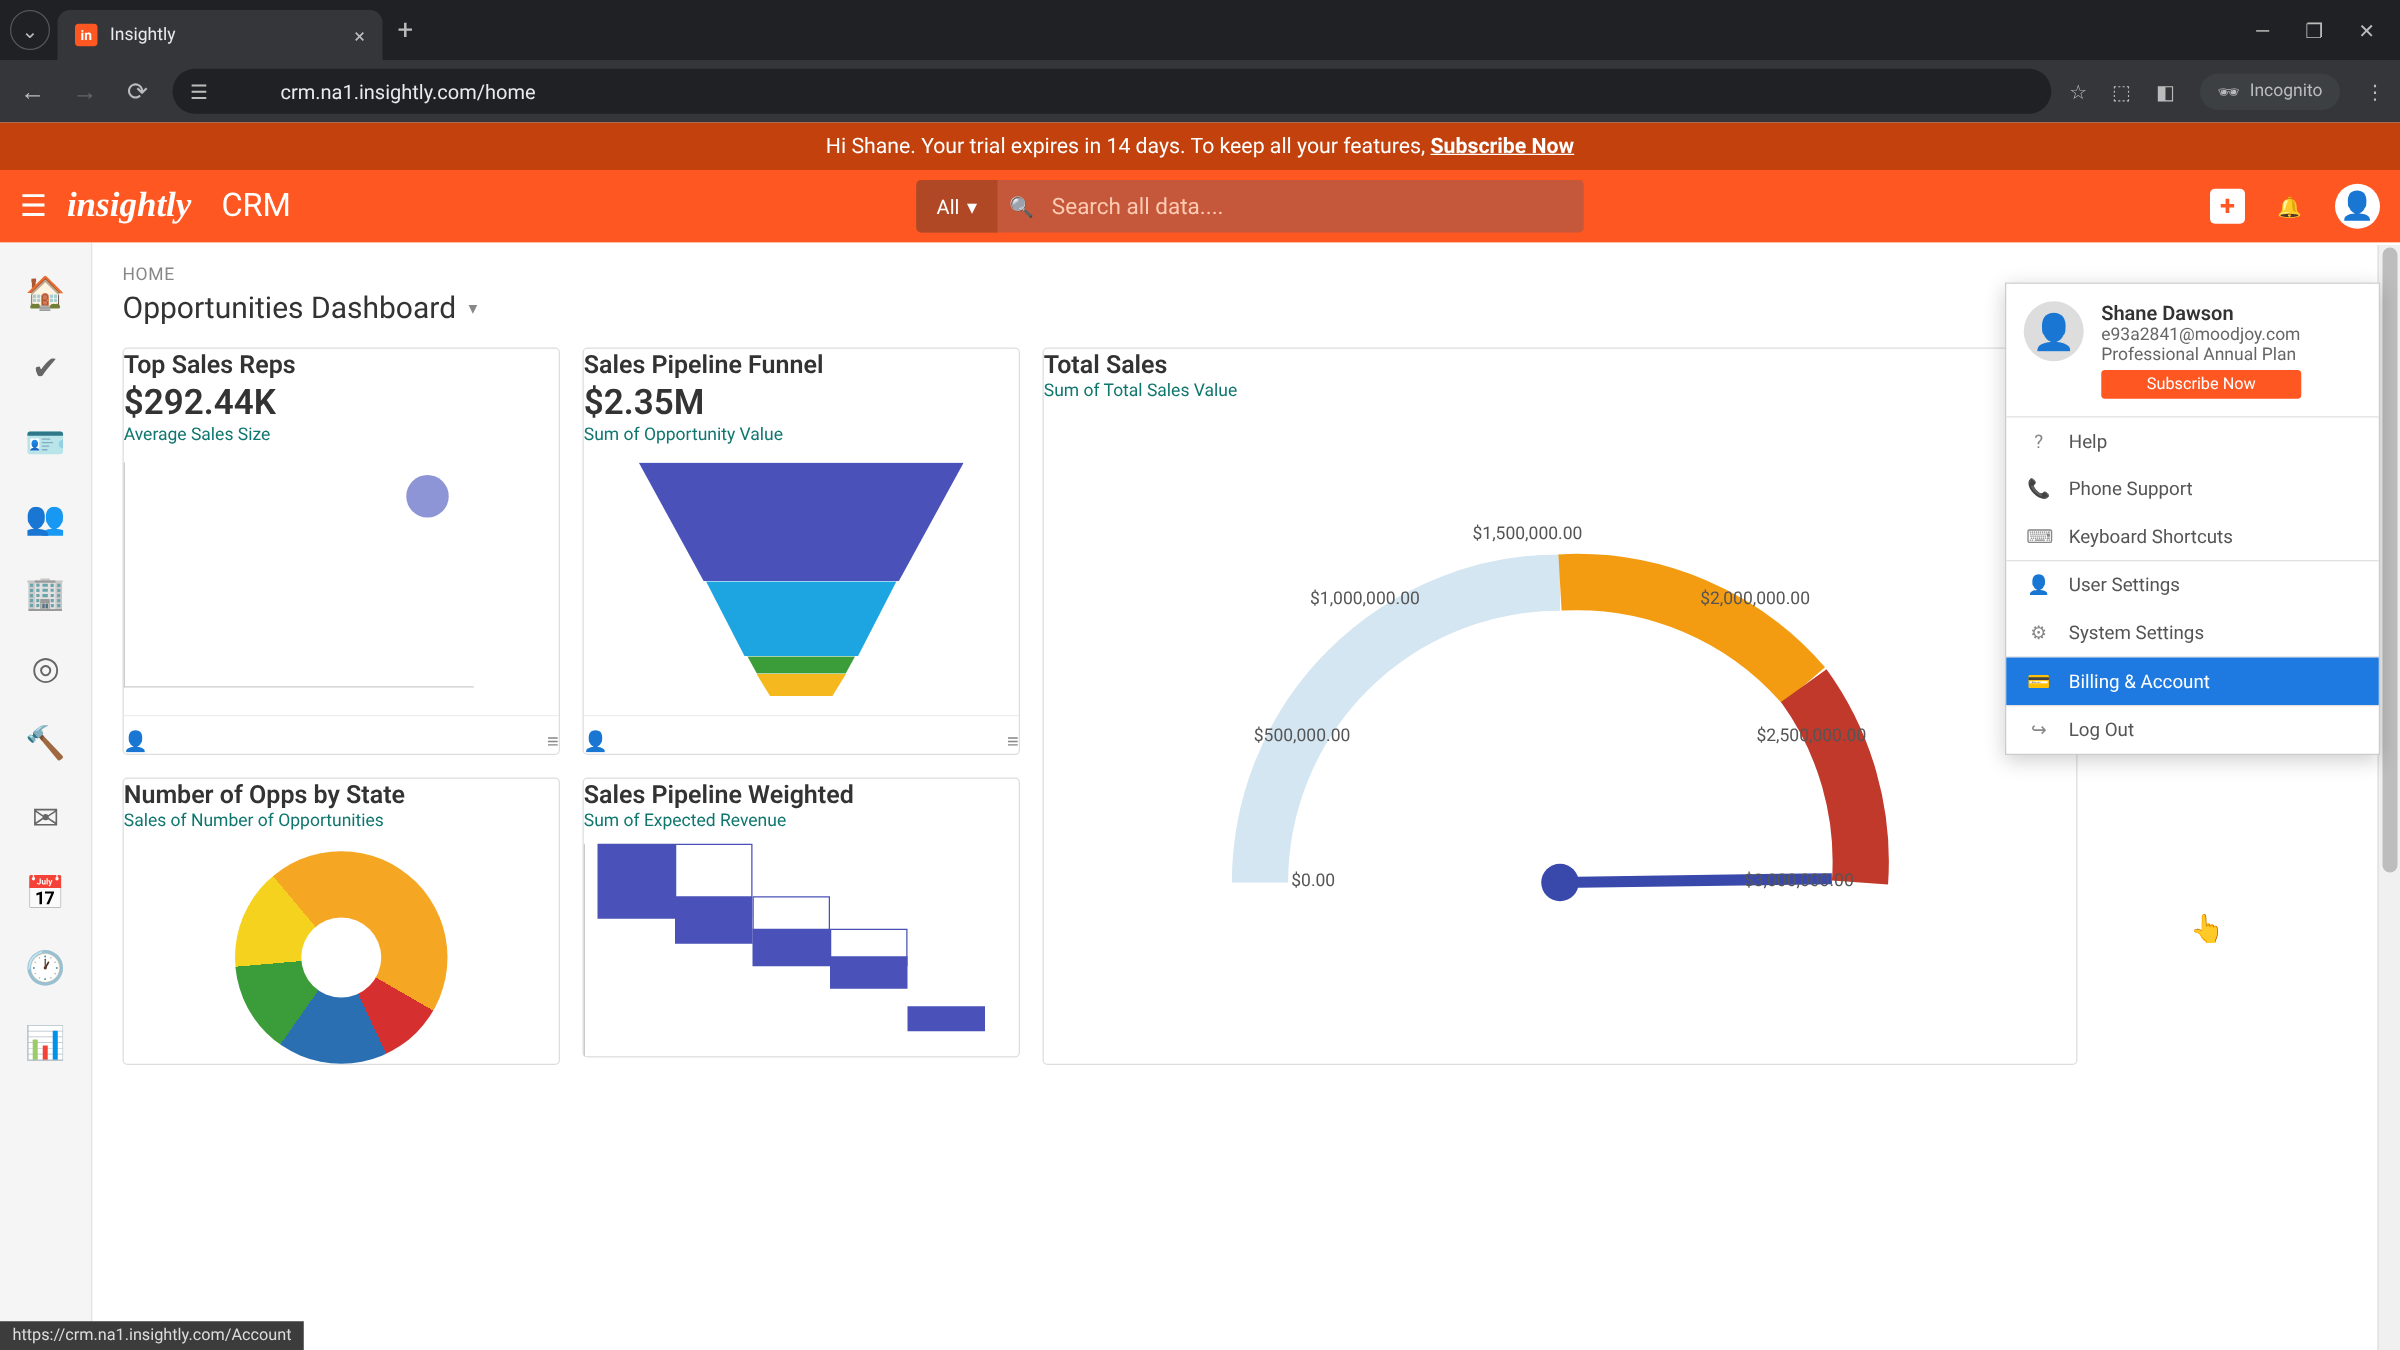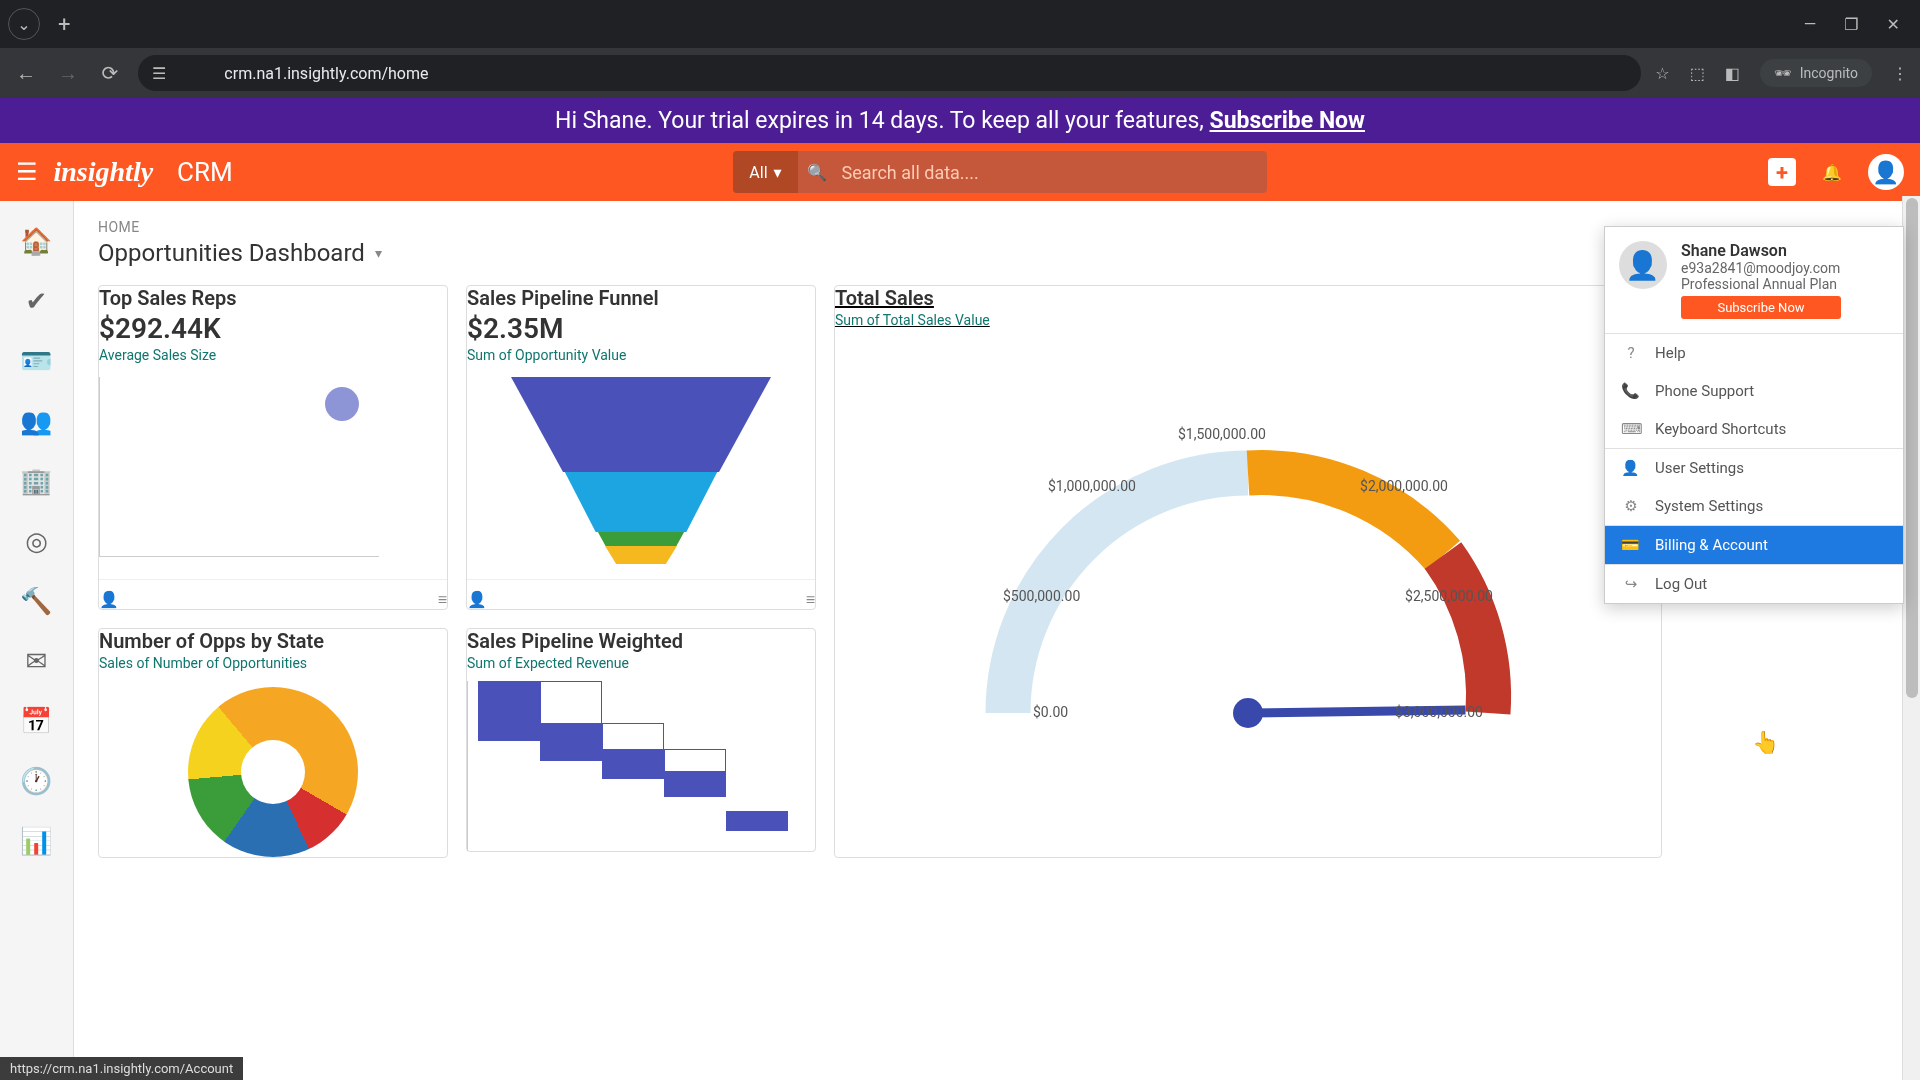--- a/index.html
+++ b/index.html
@@ -18,21 +18,21 @@
 .addr-bar { background:#35363a; height:50px; display:flex; align-items:center; padding:0 12px; gap:14px; }
 .nav-btn { color:#bbb; font-size:20px; width:28px; text-align:center; }
 .nav-btn.dim { color:#666; }
 .url-field { flex:1; display:flex; align-items:center; gap:10px; background:#202124; border-radius:20px; padding:6px 14px; height:36px; color:#bbb; }
 .url-text { color:#e8eaed; font-size:16px;margin-left:48px; }
 .addr-right { display:flex; gap:20px; align-items:center; color:#bbb; }
 .incog { background:#3c4043; padding:6px 14px; border-radius:18px; display:flex; gap:8px; align-items:center; font-size:14px; }
 
 
 .app { background:#fff; position:relative; height:982px; display:flex; flex-direction:column; }
-.trial-bar { background:#4c1d95; color:#fff; text-align:center; padding:9px 0; font-size:23px; }
+.trial-bar { background:#c2410c; color:#fff; text-align:center; padding:9px 0; font-size:17px; }
 .trial-bar a { color:#fff; text-decoration:underline; font-weight:bold; }
 .header { background:#ff5722; height:58px; display:flex; align-items:center; padding:0 16px; gap:16px; }
 .hamburger { color:#fff; font-size:24px; cursor:pointer; }
 .logo { color:#fff; font-size:28px; font-weight:bold; font-style:italic; font-family:cursive; }
 .crm-label { color:#fff; font-size:26px; margin-left:8px; }
 .search-wrap { margin-left:auto; margin-right:auto; display:flex; background:#c5583a; border-radius:4px; height:42px; }
 .search-scope { background:#b04725; color:#fff; padding:0 16px; display:flex; align-items:center; gap:6px; font-size:16px; border-radius:4px 0 0 4px; }
 .search-input { background:transparent; border:none; color:#ffcab3; font-size:18px; padding:0 14px; width:440px; outline:none; }
 .search-input::placeholder { color:#ffcab3; }
 .hdr-icons { display:flex; gap:22px; align-items:center; color:#fff; }
@@ -74,21 +74,21 @@
   background:conic-gradient(#f5a623 0 120deg,#d62f2f 120deg 155deg,#2b6fb3 155deg 215deg,#3a9d3a 215deg 265deg,#f5d21e 265deg 320deg,#f5a623 320deg 360deg);
   position:relative; }
 .donut::after { content:""; position:absolute; width:64px; height:64px; background:#fff; border-radius:50%; top:53px; left:53px; }
 
 
 .waterfall { height:170px; position:relative; border-left:1px solid #ccc; margin-top:10px; }
 .wbar { position:absolute; background:#4a51b8; width:62px; }
 .wempty { position:absolute; border:1px solid #4a51b8; width:62px; background:#fff; }
 
 
-.gauge-card { width:828px;text-decoration:underline; }
+.gauge-card { width:828px; }
 .gauge { position:relative; width:600px; height:430px; margin:20px auto 0; }
 .gauge svg { width:100%; height:100%; }
 .gauge-label { position:absolute; font-size:14px; color:#555; }
 
 
 .menu { position:absolute; top:128px; right:16px; width:300px; background:#fff; border:1px solid #ccc; box-shadow:0 4px 16px rgba(0,0,0,0.2); z-index:50; }
 .menu-head { display:flex; gap:14px; padding:14px; }
 .menu-avatar { width:48px; height:48px; border-radius:50%; background:#ddd; display:flex; align-items:center; justify-content:center; color:#aaa; font-size:28px; }
 .menu-user { font-size:16px; font-weight:600; color:#333; }
 .menu-email { font-size:14px; color:#666; }
@@ -104,20 +104,25 @@
 .status { position:absolute; bottom:0; left:0; background:#3c3c3c; color:#ddd; font-size:13px; padding:4px 10px; }
 
 .scrollv { position:absolute; right:0; top:98px; bottom:0; width:18px; background:#f0f0f0; border-left:1px solid #ddd; }
 .thumb { background:#bdbdbd; width:12px; margin:2px auto; height:500px; border-radius:6px; }
 </style>
 </head>
 <body>
 
 <div class="browser-top">
   <div class="tab-chevron">⌄</div>
+  <div class="tab">
+    <div class="tab-favicon">in</div>
+    <div class="tab-title">Insightly</div>
+    <div class="tab-close">×</div>
+  </div>
   <div class="new-tab">+</div>
   <div class="window-ctrls">
     <span>—</span>
     <span>❐</span>
     <span>✕</span>
   </div>
 </div>
 <div class="addr-bar">
   <span class="nav-btn">←</span>
   <span class="nav-btn dim">→</span>

